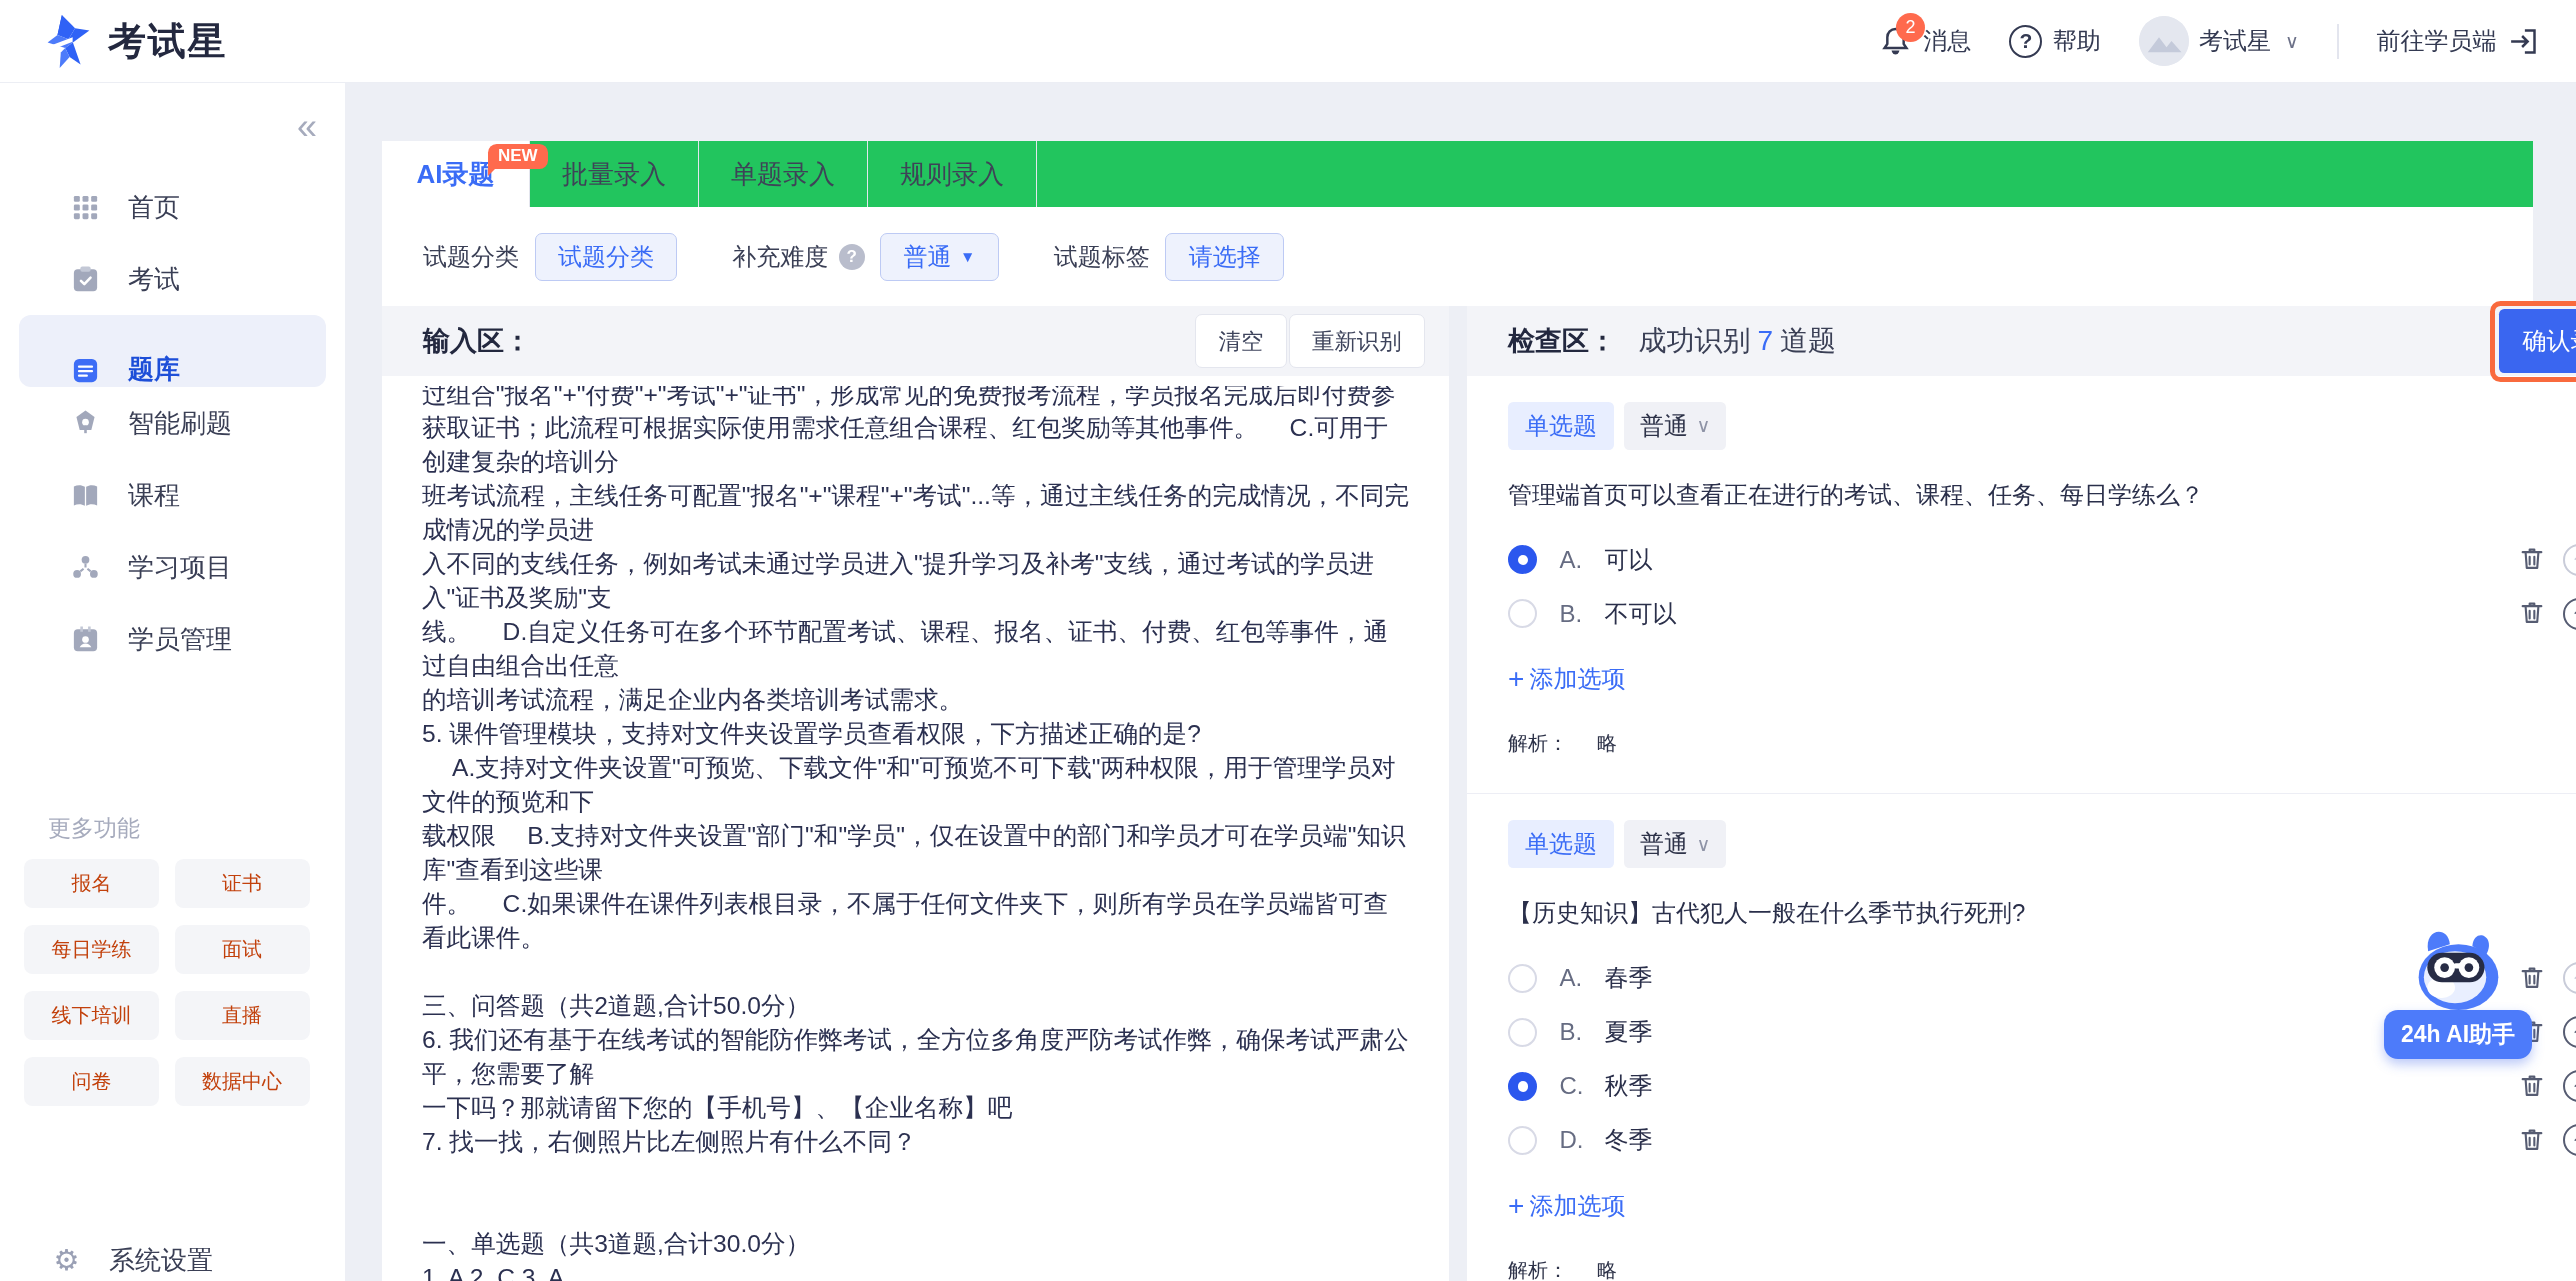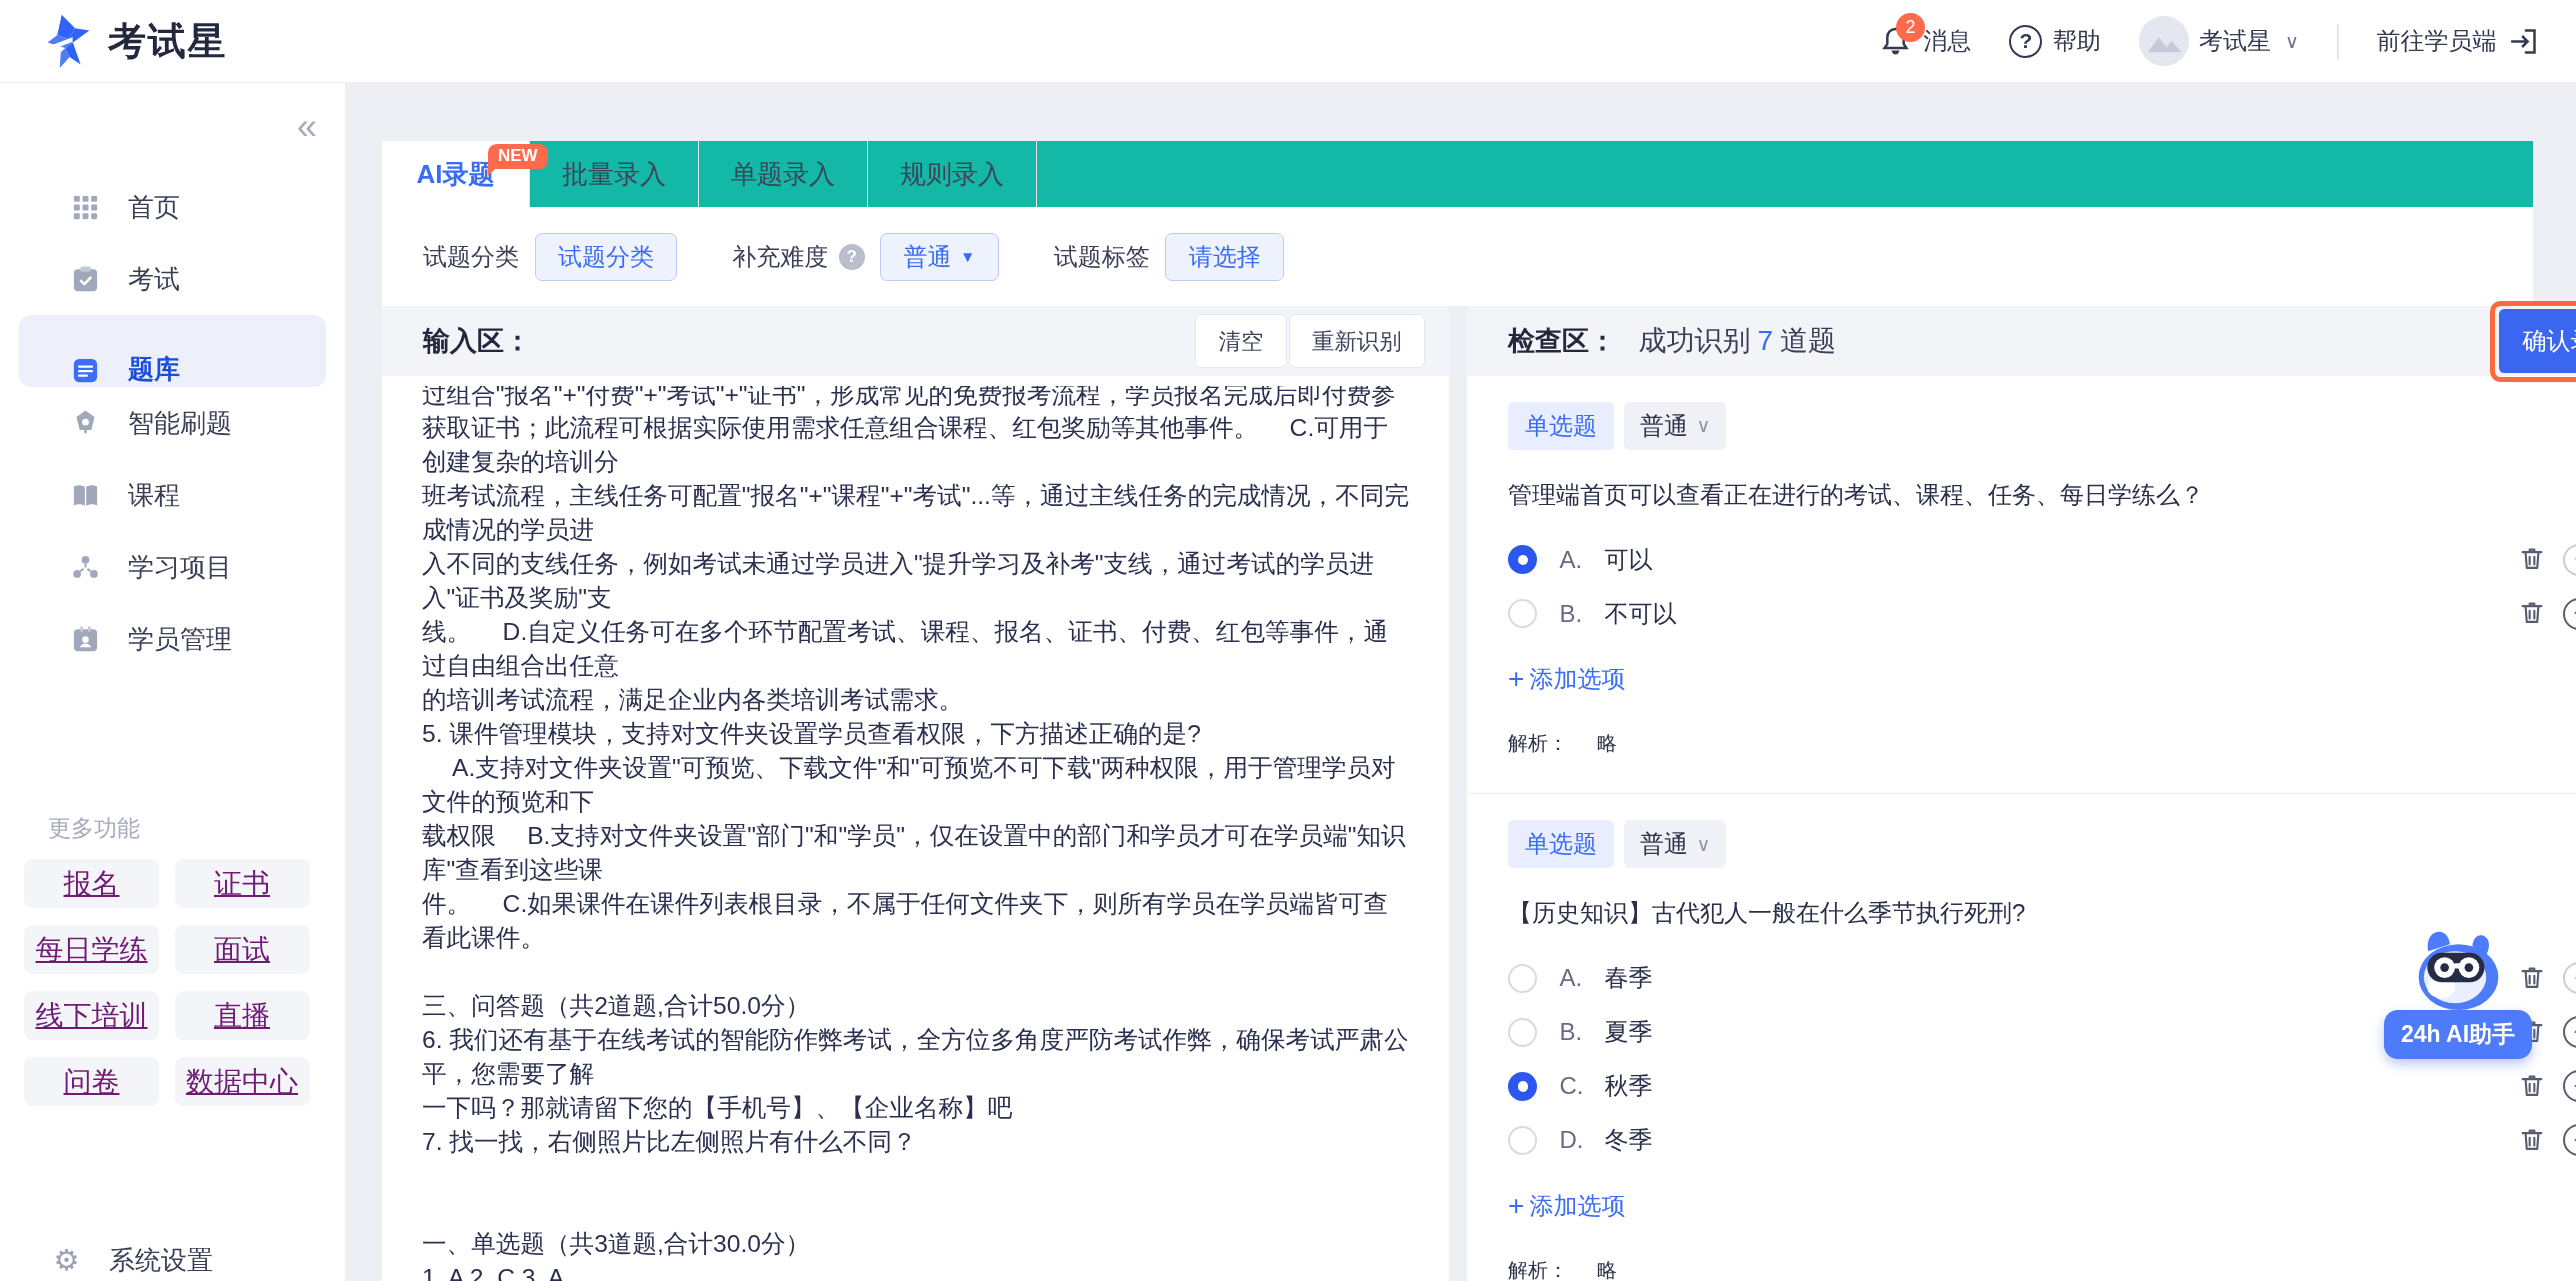--- a/index.html
+++ b/index.html
@@ -31,29 +31,29 @@
   .menu { position:absolute; top:88px; left:0; right:0; }
   .m-item { height:72px; display:flex; align-items:center; padding-left:50px; gap:26px; font-size:26px;
     color:#3a3f55; cursor:pointer; margin:0 19px; border-radius:12px; }
   .m-item.active { background:#edf0fa; color:#1d4ed8; font-weight:bold;align-items:flex-end; }
   .m-icon { width:33px; height:33px; display:flex; align-items:center; justify-content:center; }
   .m-icon svg { width:31px; height:31px; }
   .more-label { position:absolute; top:730px; left:48px; font-size:23px; color:#a6abbd; }
   .more-grid { position:absolute; top:776px; left:24px; width:297px; display:grid;
     grid-template-columns:135px 135px; grid-gap:17px 15.5px; }
   .more-btn { height:49px; background:#f4f5f8; border-radius:8.6px; display:flex; align-items:center;
-    justify-content:center; font-size:28px; color:#701a75; cursor:pointer;text-decoration:underline; }
+    justify-content:center; font-size:20px; color:#c2410c; cursor:pointer; }
   .side-bottom { position:absolute; top:1140px; left:0; right:0; }
   .sb-item { height:74px; display:flex; align-items:center; padding-left:50px; gap:26px; font-size:26px; color:#3a3f55; cursor:pointer; }
   .sb-icon { width:33px; text-align:center; color:#9aa0b5; font-size:29px; }
 
   
   .content { position:absolute; left:345px; top:83px; right:0; bottom:0; background:#edeff5; }
 
-  .tabs { position:absolute; left:37px; top:58px; width:2151px; height:66px; background:#14b8a6; display:flex; }
+  .tabs { position:absolute; left:37px; top:58px; width:2151px; height:66px; background:#22c55e; display:flex; }
   .tab { position:relative; width:169px; height:66px; display:flex; align-items:center; justify-content:center;
     font-size:26px; color:#3e4357; border-right:0.9px solid #e3e5ee; cursor:pointer; }
   .tab.active { width:148px; background:#fff; color:#3a6cf6; font-weight:bold; border-right:0.9px solid #e3e5ee; }
   .new-badge { position:absolute; top:2.6px; right:-19px; background:#ff6a4d; color:#fff; font-size:17px;
     font-weight:bold; padding:2.6px 10.4px; border-radius:8.6px 8.6px 8.6px 0; }
   .new-badge::after { content:''; position:absolute; left:0px; bottom:-7px; border:4.3px solid transparent;
     border-top-color:#ff6a4d; border-left-color:#ff6a4d; }
 
   .filters { position:absolute; left:37px; top:124px; width:2151px; height:99px; background:#fff;
     display:flex; align-items:center; gap:15.5px; padding-left:41px; }

